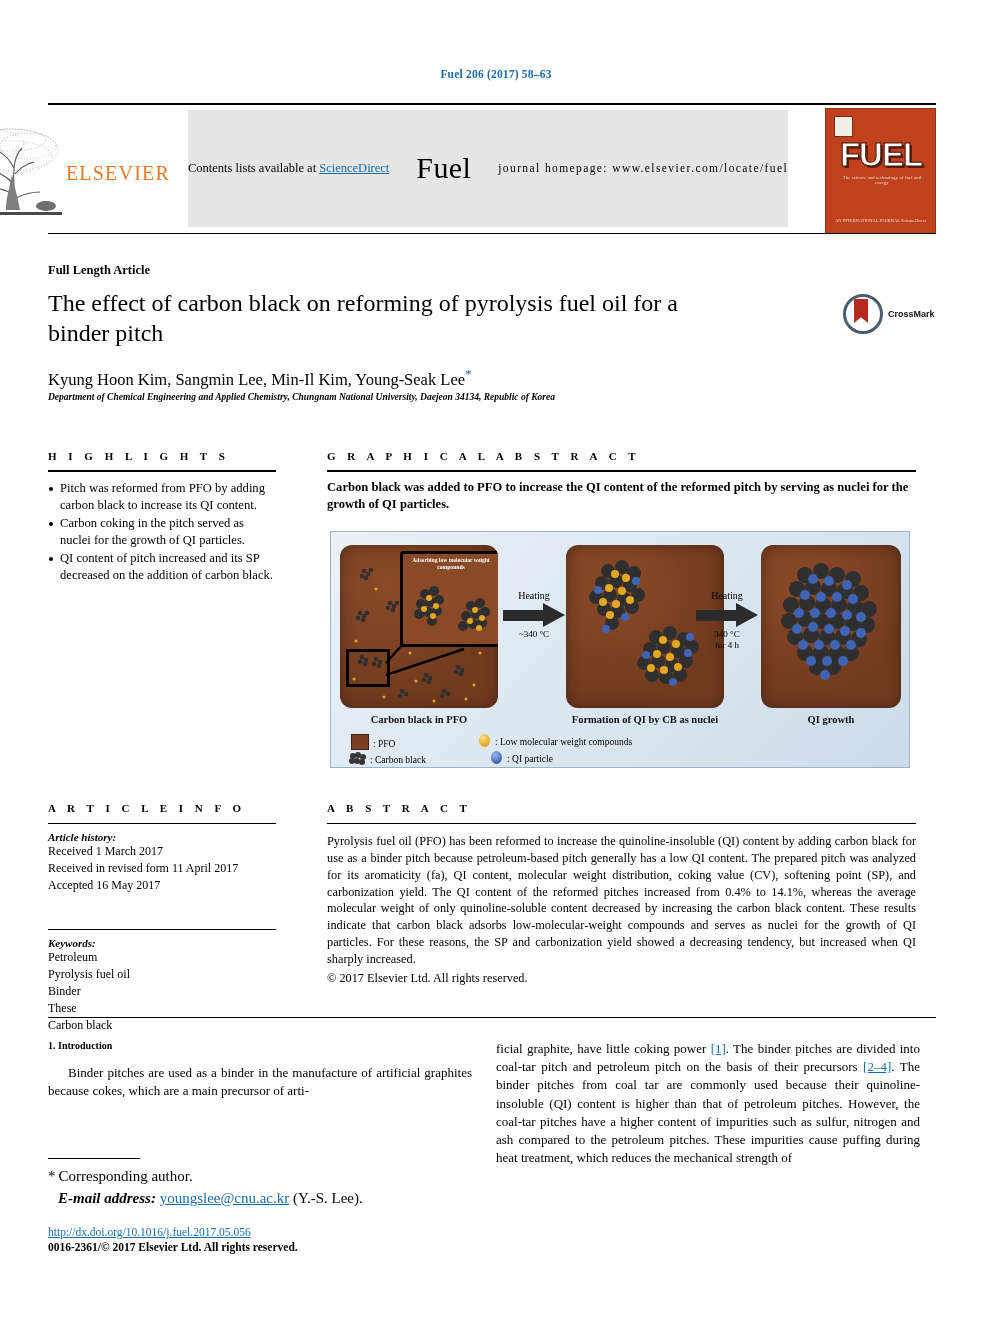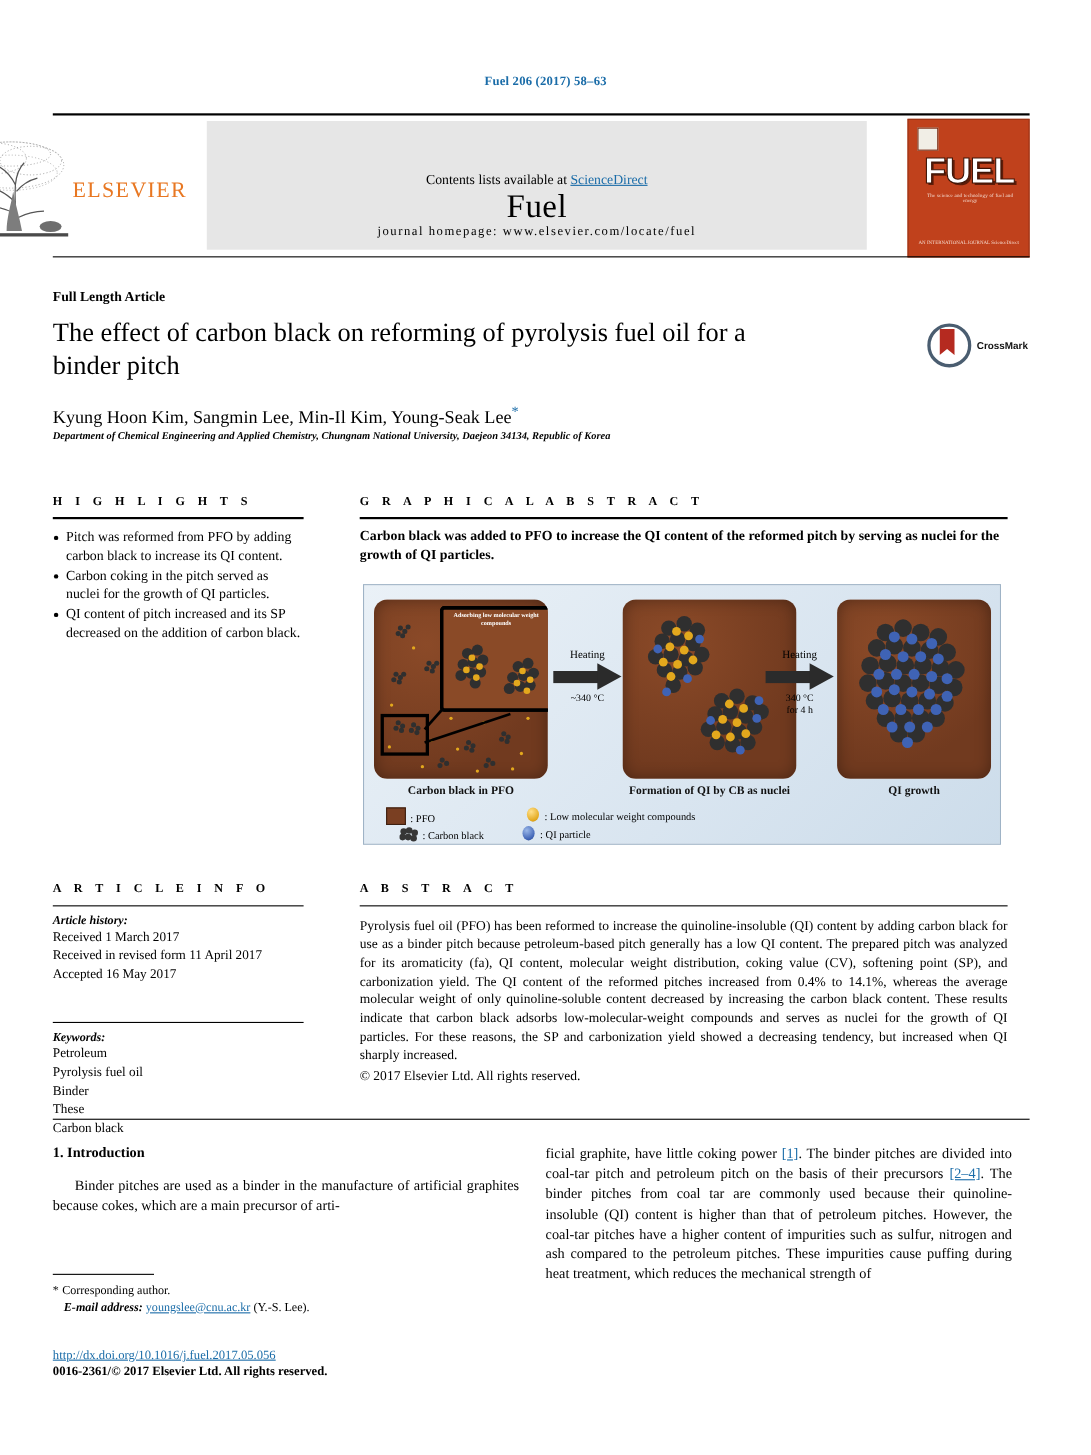--- a/index.html
+++ b/index.html
@@ -66,23 +66,23 @@
     letter-spacing: 1.2px;
     line-height: 1;
     margin-top: 2px;
   }
   .journal-band {
     position: absolute;
     left: 140px; top: 7px;
     width: 600px; height: 117px;
     background: #e6e6e6;
     display: flex;
-    flex-direction: column;
+    flex-direction: row;
     align-items: center;
-    justify-content: flex-end;
+    justify-content: space-between;
     padding: 9px 0 10px 0;
     box-sizing: border-box;
   }
   .contents-line {
     font-size: 12.5px;
   }
   .sciencedirect { color: #1a6ca8; }
   .journal-name {
     font-size: 30px;
     letter-spacing: 0.4px;
@@ -423,21 +423,21 @@
     position: absolute;
     left: 48px; top: 1040px;
     width: 424px;
   }
   .col-right {
     position: absolute;
     left: 496px; top: 1040px;
     width: 424px;
   }
   .body-h1 {
-    font-size: 13px;
+    font-size: 10px;
     font-weight: bold;
     margin: 0 0 13px 0;
   }
   .body-p {
     font-size: 13px;
     line-height: 1.4;
     text-align: justify;
     text-indent: 20px;
     margin: 0;
   }
@@ -448,21 +448,21 @@
   .footnote {
     position: absolute;
     left: 48px; top: 1158px;
     width: 424px;
   }
   .fn-rule {
     width: 92px; height: 1px; background: #000;
     margin-bottom: 7px;
   }
   .fn-line {
-    font-size: 11px;
+    font-size: 15px;
     line-height: 1.45;
     padding-left: 10px;
   }
   .fn-line .fn-star { margin-left: -10px; margin-right: 3px; }
   .fn-em { font-style: italic; font-weight: bold; }
   .link { color: #1a6ca8; }
 
   .docfoot {
     position: absolute;
     left: 48px; top: 1222px;
@@ -812,38 +812,38 @@
             <circle cx="64" cy="130" r="5"></circle>
         </g>
       </svg>
     </div>
     <div class="ga-caption ga-cap3">QI growth</div>
 
     <div class="ga-legend">
       <div class="ga-leg-item" style="left:12px; top:0px;">
         <span class="leg-sw-pfo"></span><span>: PFO</span>
       </div>
-      <div class="ga-leg-item" style="left:24px; top:17px;">
+      <div class="ga-leg-item" style="left:10px; top:17px;">
         <span class="leg-sw-cb">
           <svg width="18" height="15" viewBox="0 0 18 15">
             <g fill="#363636">
               <circle cx="4" cy="5" r="3"></circle>
                 <circle cx="9" cy="4" r="3"></circle>
                 <circle cx="14" cy="6" r="3"></circle>
               <circle cx="3" cy="10" r="3"></circle>
                 <circle cx="8" cy="10" r="3"></circle>
                 <circle cx="13" cy="11" r="3"></circle>
             </g>
           </svg>
         </span><span>: Carbon black</span>
       </div>
       <div class="ga-leg-item" style="left:140px; top:0px;">
         <span class="leg-dot yellow"></span><span>: Low molecular weight compounds</span>
       </div>
-      <div class="ga-leg-item" style="left:136px; top:17px;">
+      <div class="ga-leg-item" style="left:152px; top:17px;">
         <span class="leg-dot blue"></span><span>: QI particle</span>
       </div>
     </div>
   </div>
 
   <div class="artinfo">
     <div class="sec-head">A R T I C L E   I N F O</div>
     <div class="hr-thin"></div>
     <div class="ai-sub">Article history:</div>
     <div class="ai-line">Received 1 March 2017</div>

